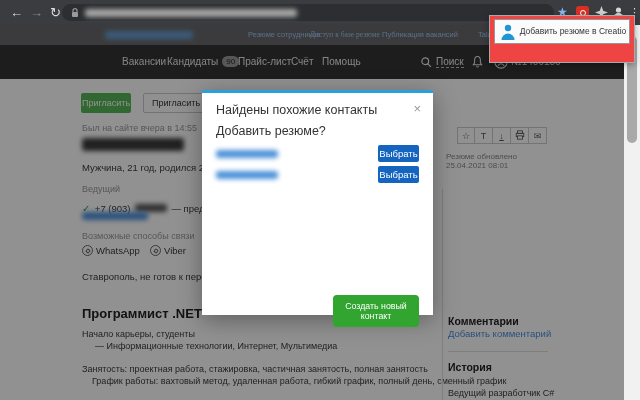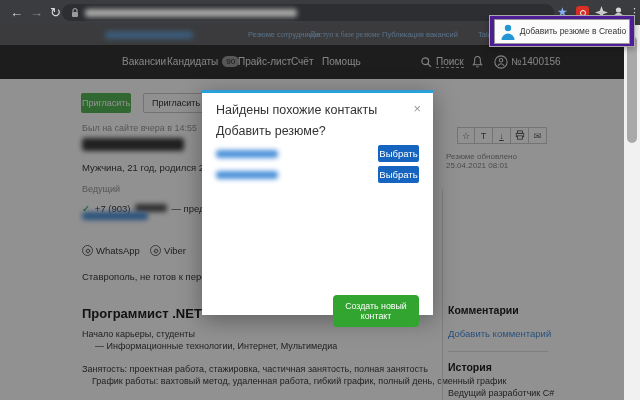--- a/index.html
+++ b/index.html
@@ -48,21 +48,21 @@
   .modal-title { font-size:12.5px; color:#333; }
   .modal-close { color:#999; font-size:13px; cursor:pointer; }
   .btn-blue { background:#1565c0; color:#fff; border:none; border-radius:2px; font-size:9.5px;
               width:41px; height:17px; }
   .btn-create { background:#31a52f; color:#fff; border:none; border-radius:4px; font-size:8.8px;
                 width:86px; height:32px; }
 
   
   .scrolltrack { left:624px; top:25px; width:16px; height:375px; background:#f1f1f1; z-index:70; }
   .scrollthumb { left:3px; top:11px; width:10px; height:107px; background:#a9a9a9; border-radius:5px; }
-  .ext-popup { left:489px; top:15px; width:146px; height:32px; background:#4c1d95; border:1px solid #a9a9a9;
+  .ext-popup { left:489px; top:15px; width:146px; height:48px; background:#ef4444; border:1px solid #a9a9a9;
                box-shadow:0 2px 6px rgba(0,0,0,0.3); z-index:95; }
   .ext-btn { left:4px; top:3px; width:136px; height:25px; border:1px solid #979797; background:#fbfbfb;
              display:flex; align-items:center; }
   .ext-label { flex:1; text-align:center; font-size:8.5px; color:#333; line-height:1.2; }
 </style>
 </head>
 <body>
 
 <div class="abs toolbar">
   <span class="abs nav-ic" style="left:10px;">←</span>
@@ -139,20 +139,21 @@
 
   <div class="abs muted" style="left:82px; top:105px;">Ведущий</div>
   <div class="abs" style="left:82px; top:119px; width:150px; white-space:nowrap;">
     <span style="color:#2e9e2e; font-size:10px;">✓</span>
     <span class="body-txt">+7 (903)</span>
     <span class="blurbox" style="display:inline-block; width:32px; height:8px; background:#555;"></span>
     <span class="body-txt">— предпочита</span>
   </div>
   <div class="abs blurbox" style="left:82px; top:133px; width:66px; height:8px; background:#4a90d9;"></div>
 
+  <div class="abs muted" style="left:82px; top:152px;">Возможные способы связи</div>
   <div class="abs body-txt" style="left:82px; top:166px;">
     <span class="circle-ic"><i></i></span><span>WhatsApp</span>
   </div>
   <div class="abs body-txt" style="left:150px; top:166px;">
     <span class="circle-ic"><i></i></span><span>Viber</span>
   </div>
 
   <div class="abs body-txt" style="left:82px; top:192px; width:122px; white-space:nowrap; overflow:hidden;">Ставрополь, не готов к переезду, гото</div>
 
   <div class="abs" style="left:82px; top:227px; font-size:13px; font-weight:bold; color:#222;">Программист .NET</div>
@@ -169,21 +170,21 @@
     <span class="icobar-cell" style="text-decoration:underline;">↓</span>
     <span class="icobar-cell"><svg width="10" height="10" viewBox="0 0 12 12" style="vertical-align:-1px;">
           <rect x="3" y="1" width="6" height="3" fill="none" stroke="#555"></rect>
           <rect x="1.5" y="4" width="9" height="4" fill="none" stroke="#555"></rect>
           <rect x="3" y="7" width="6" height="4" fill="#fff" stroke="#555"></rect>
         </svg></span>
     <span class="icobar-cell">✉</span>
   </div>
   <div class="abs" style="left:446px; top:73px; width:112px; font-size:8px; color:#888;">Резюме обновлено 25.04.2021 08:01</div>
 
-  <div class="abs h-side" style="left:448px; top:225px;">Комментарии</div>
+  <div class="abs h-side" style="left:448px; top:236px;">Комментарии</div>
   <a class="abs link-blue" style="left:448px; top:249px;" href="#">Добавить комментарий</a>
   <div class="abs" style="left:448px; top:272px; width:100px; height:1px; background:#ddd;"></div>
   <div class="abs h-side" style="left:448px; top:282px;">История</div>
   <div class="abs body-txt" style="left:448px; top:309px; font-size:9px;">Ведущий разработчик C#</div>
 </div>
 
 <div class="abs backdrop"></div>
 
 <div class="abs modal">
   <div class="abs modal-title" style="left:14px; top:10px;">Найдены похожие контакты</div>

